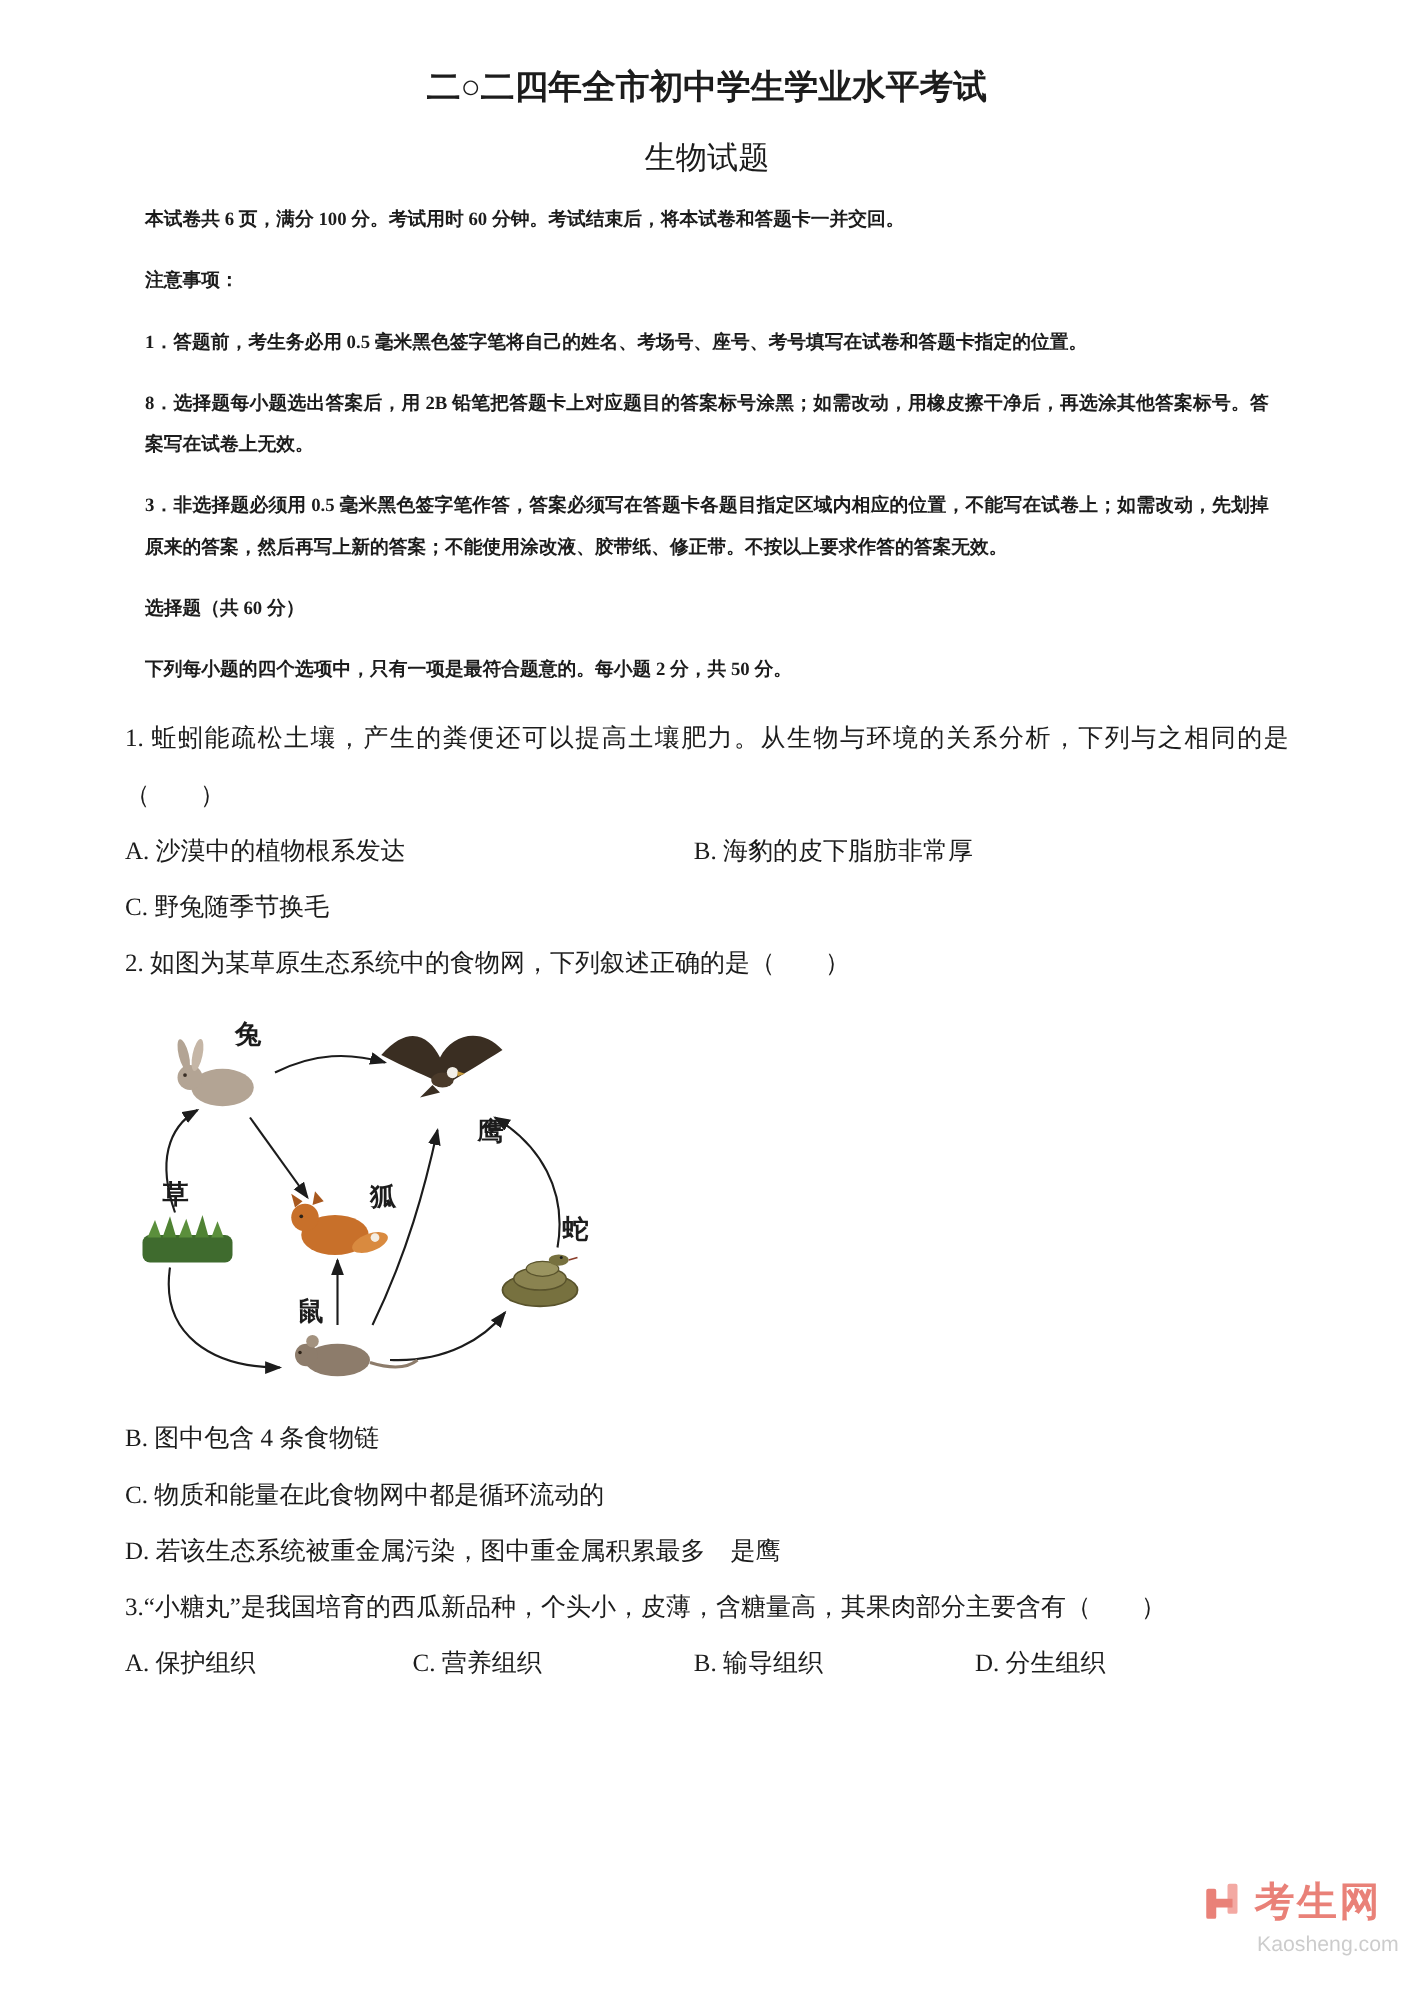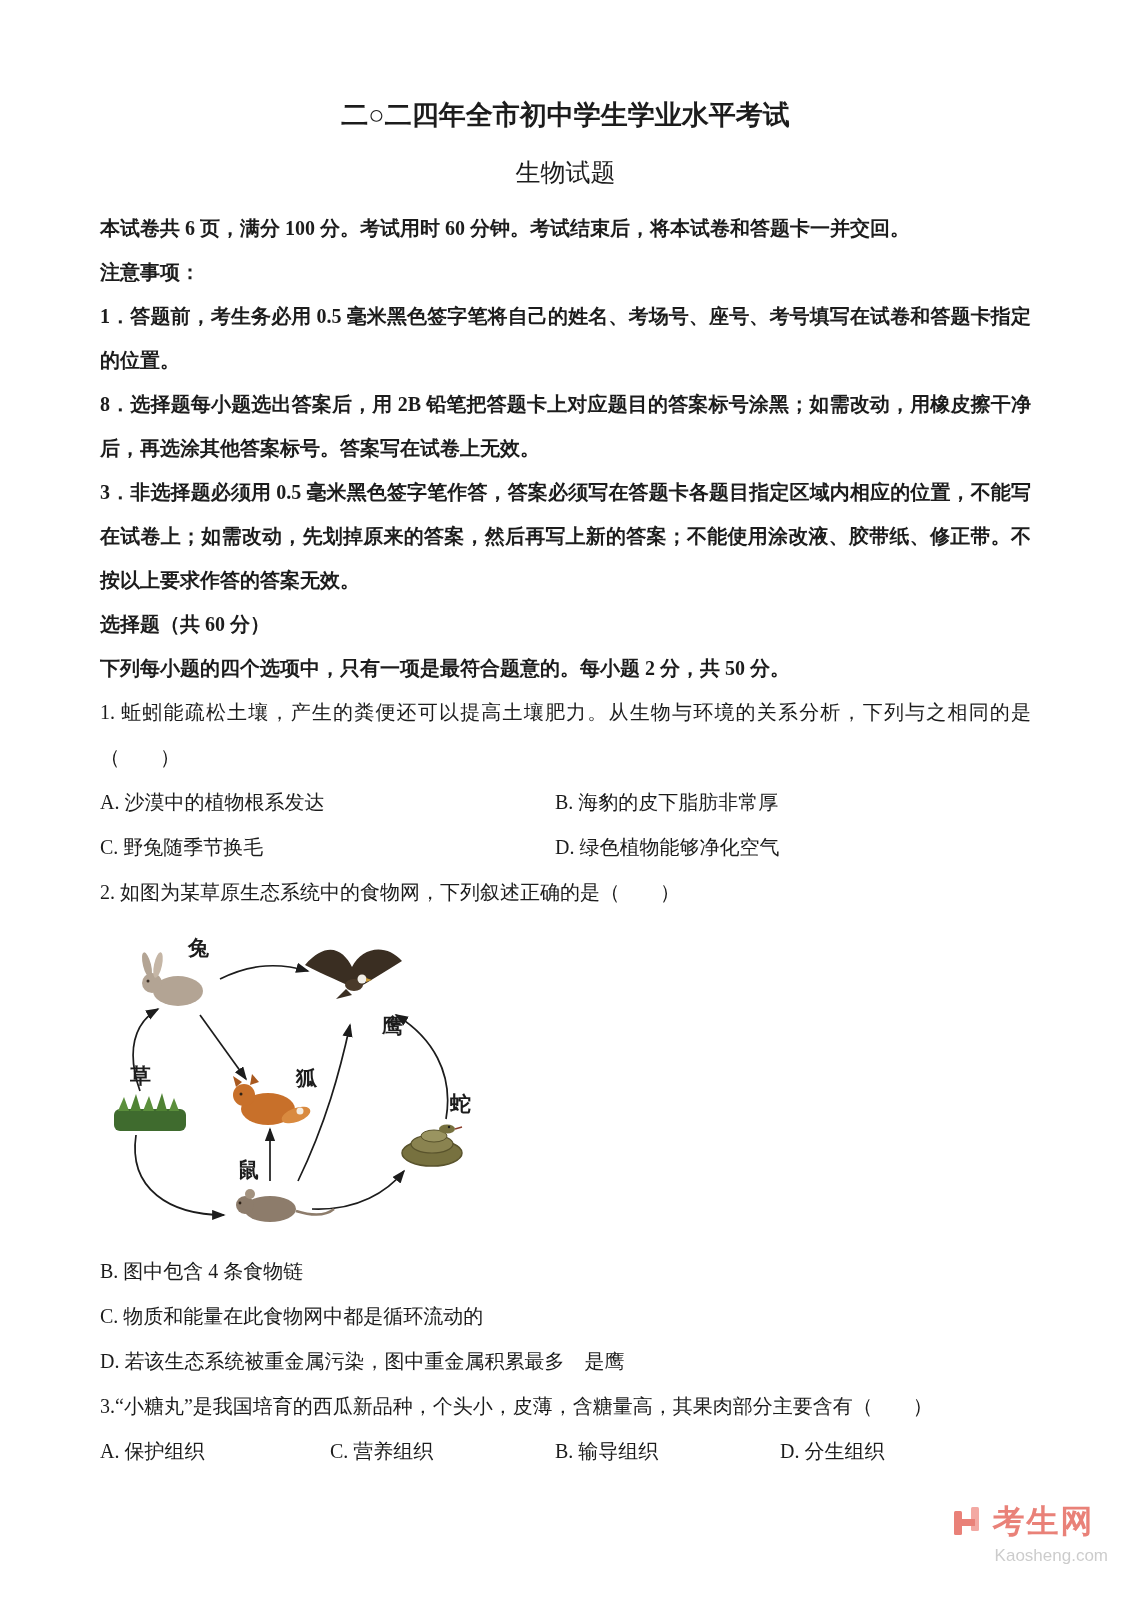--- a/index.html
+++ b/index.html
@@ -5,49 +5,49 @@
   * { box-sizing: border-box; }
   html,body { margin:0; padding:0; }
   body {
     width:1131px; height:1600px;
     background:#ffffff;
     color:#1c1c1c;
     font-family:"Liberation Serif","DejaVu Serif",serif;
     position:relative;
     overflow:hidden;
   }
-  .page { padding:98px 100px 0 100px; }
+  .page { padding:52px 100px 0 100px; }
   .title {
     font-size:27px; font-weight:bold; text-align:center;
     margin:0 0 24px 0; line-height:1.3;
   }
   .subtitle {
     font-size:25px; font-weight:normal; text-align:center;
     margin:0 0 16px 0; line-height:1.3;
   }
   p.doc {
-    font-size:20px; line-height:2.2; margin:0;
+    font-size:15px; line-height:2.2; margin:16px;
     text-align:justify;
   }
   .bold { font-weight:bold; }
   .center { text-align:center; }
   .opts-2col {
     display:grid; grid-template-columns:455px 1fr;
     font-size:20px; line-height:2.25;
   }
   .opts-1col { font-size:20px; line-height:2.25; }
   .opts-1col div { display:block; }
   .opts-4col {
     display:grid; grid-template-columns:230px 225px 225px 1fr;
     font-size:20px; line-height:2.25;
   }
   .stem { font-size:20px; line-height:2.25; margin:0; text-align:justify; }
   .foodweb-wrap { margin:8px 0 10px 0; width:490px; }
   .watermark {
-    position:absolute; right:23px; bottom:34px;
+    position:absolute; right:12px; bottom:34px;
     opacity:0.75; text-align:left;
   }
   .wm-row { display:flex; align-items:center; gap:6px; }
   .wm-brand { font-size:32px; color:#e2574c; font-weight:bold; letter-spacing:2px;
     font-family:"Liberation Sans","DejaVu Sans",sans-serif; }
   .wm-domain { font-size:17px; color:#bcbcbc; margin-top:2px; padding-left:46px;
     font-family:"Liberation Sans","DejaVu Sans",sans-serif; }
 </style>
 </head>
 <body>
@@ -65,21 +65,20 @@
 
   <p class="doc bold center">选择题（共 60 分）</p>
   <p class="doc bold">下列每小题的四个选项中，只有一项是最符合题意的。每小题 2 分，共 50 分。</p>
 
   <div>
     <p class="stem">1. 蚯蚓能疏松土壤，产生的粪便还可以提高土壤肥力。从生物与环境的关系分析，下列与之相同的是（　　）</p>
     <div class="opts-2col">
       <span>A. 沙漠中的植物根系发达</span>
       <span>B. 海豹的皮下脂肪非常厚</span>
       <span>C. 野兔随季节换毛</span>
-      <span>D. 绿色植物能够净化空气</span>
     </div>
   </div>
 
   <div>
     <p class="stem">2. 如图为某草原生态系统中的食物网，下列叙述正确的是（　　）</p>
 
     <div class="foodweb-wrap">
       <svg width="490" height="312" viewBox="0 0 490 312">
         <defs>
           <marker id="arw" markerWidth="9" markerHeight="8" refX="7" refY="3" orient="auto">

